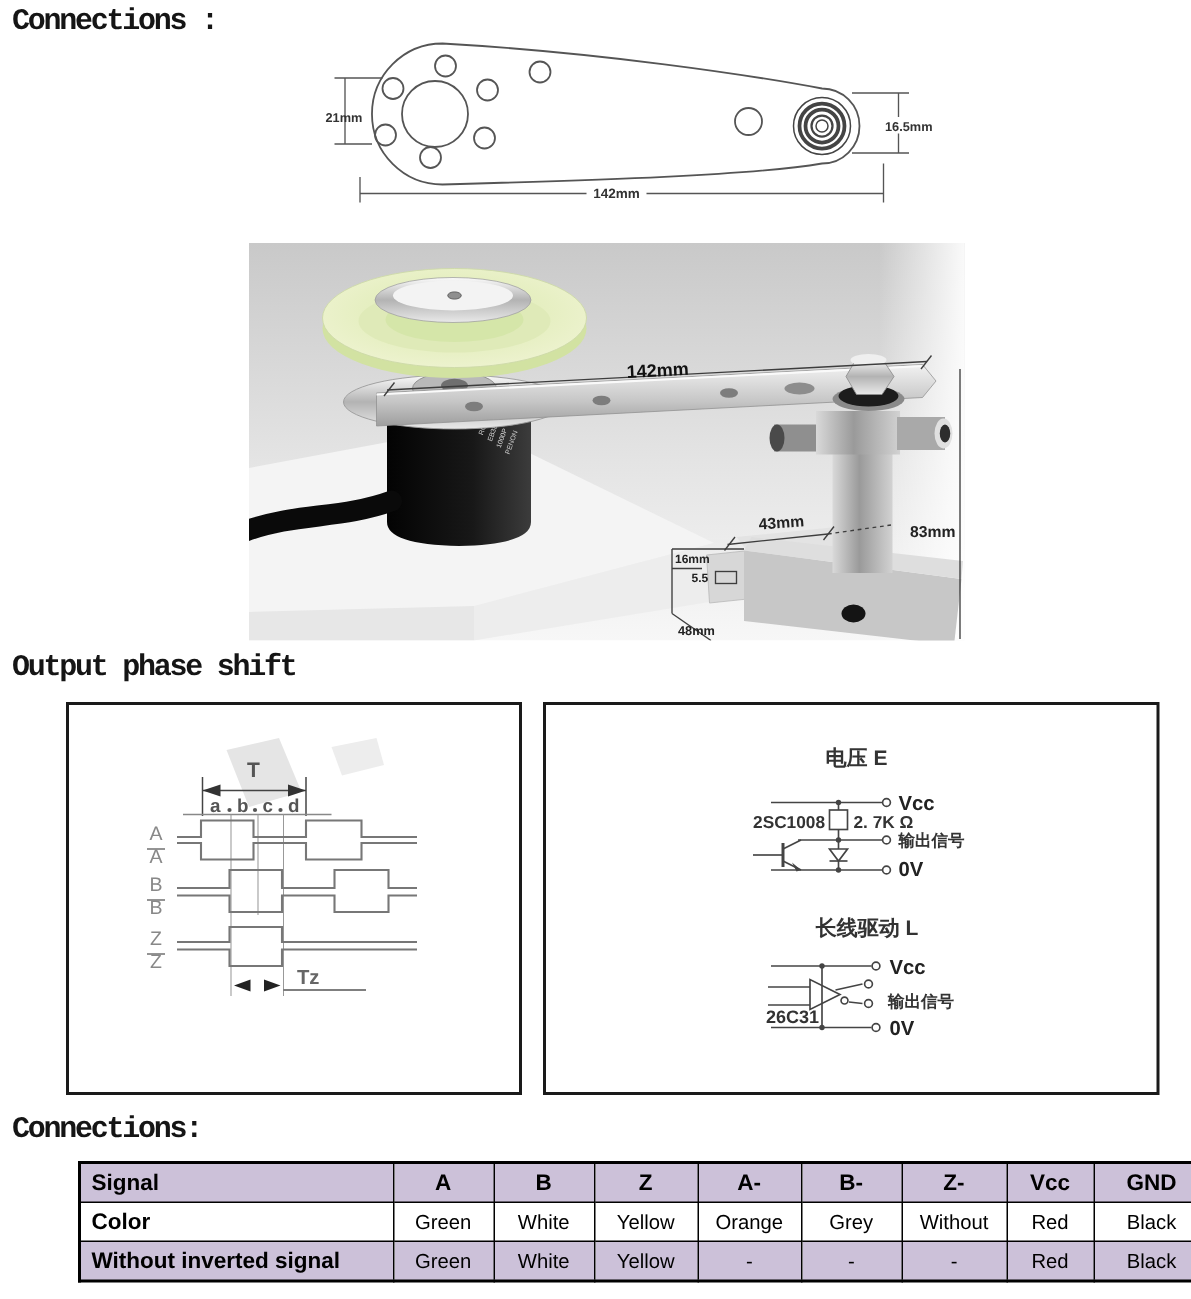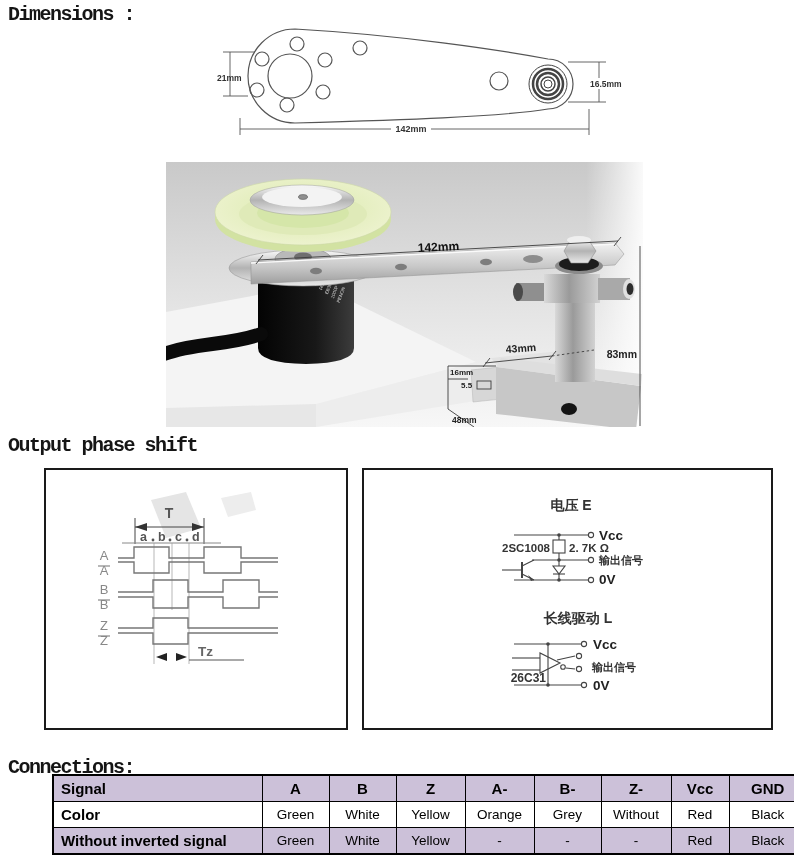--- a/index.html
+++ b/index.html
@@ -3,41 +3,41 @@
 <meta charset="utf-8">
 <style>
   html,body{margin:0;padding:0;background:#fff;}
   body{width:794px;height:866px;position:relative;overflow:hidden;
        font-family:"Liberation Sans","DejaVu Sans",sans-serif;color:#000;}
   .abs{position:absolute;}
   .hd{font-family:"Liberation Mono","DejaVu Sans Mono",monospace;
       font-weight:bold;font-size:20px;letter-spacing:-1.5px;color:#151515;white-space:pre;}
   #h-dim{left:8px;top:3px;}
   #h-out{left:8px;top:434px;}
-  #h-con{left:8px;top:742px;margin-top:14px;}
+  #h-con{left:8px;top:742px;}
   #drawing-svg{left:200px;top:22px;}
   #photo-svg{left:166px;top:162px;}
   .panel{position:absolute;top:468px;height:258px;border:2px solid #1a1a1a;background:#fff;}
   #panel-wave{left:44px;width:300px;}
   #panel-circ{left:362px;width:407px;}
   table{position:absolute;left:52px;top:774px;width:754px;border-collapse:collapse;
         table-layout:fixed;border:2px solid #000;}
   td,th{border:1.5px solid #000;height:25px;padding:0 2px;font-size:13.5px;
         text-align:center;vertical-align:middle;overflow:hidden;}
   th{font-size:15px;font-weight:bold;}
   .l{text-align:left;padding-left:7px;}
   .b{font-weight:bold;font-size:15px;}
   tr.lav{background:#ccc1d9;}
   tr.white{background:#ffffff;margin-top:44px;}
   svg text{font-family:"Liberation Sans","DejaVu Sans",sans-serif;}
 </style>
 </head>
 <body>
 
-<div class="abs hd" id="h-dim">Dimensions :</div>
+<div class="abs hd" id="h-dim">Connections :</div>
 
 <svg id="drawing-svg" class="abs" width="430" height="122" viewBox="0 0 430 122">
   <g stroke="#555" fill="none" stroke-width="1.2">
     <path d="M 95 7 C 200 13, 300 28, 348 37 A 25 25 0 0 1 348 87 C 300 95, 200 98, 95 101 A 47 47 0 1 1 95 7 Z"></path>
     <circle cx="90" cy="54" r="22"></circle>
     <circle cx="97" cy="22" r="7"></circle>
       <circle cx="62" cy="37" r="7"></circle>
     <circle cx="125" cy="38" r="7"></circle>
       <circle cx="57" cy="68" r="7"></circle>
     <circle cx="123" cy="70" r="7"></circle>

